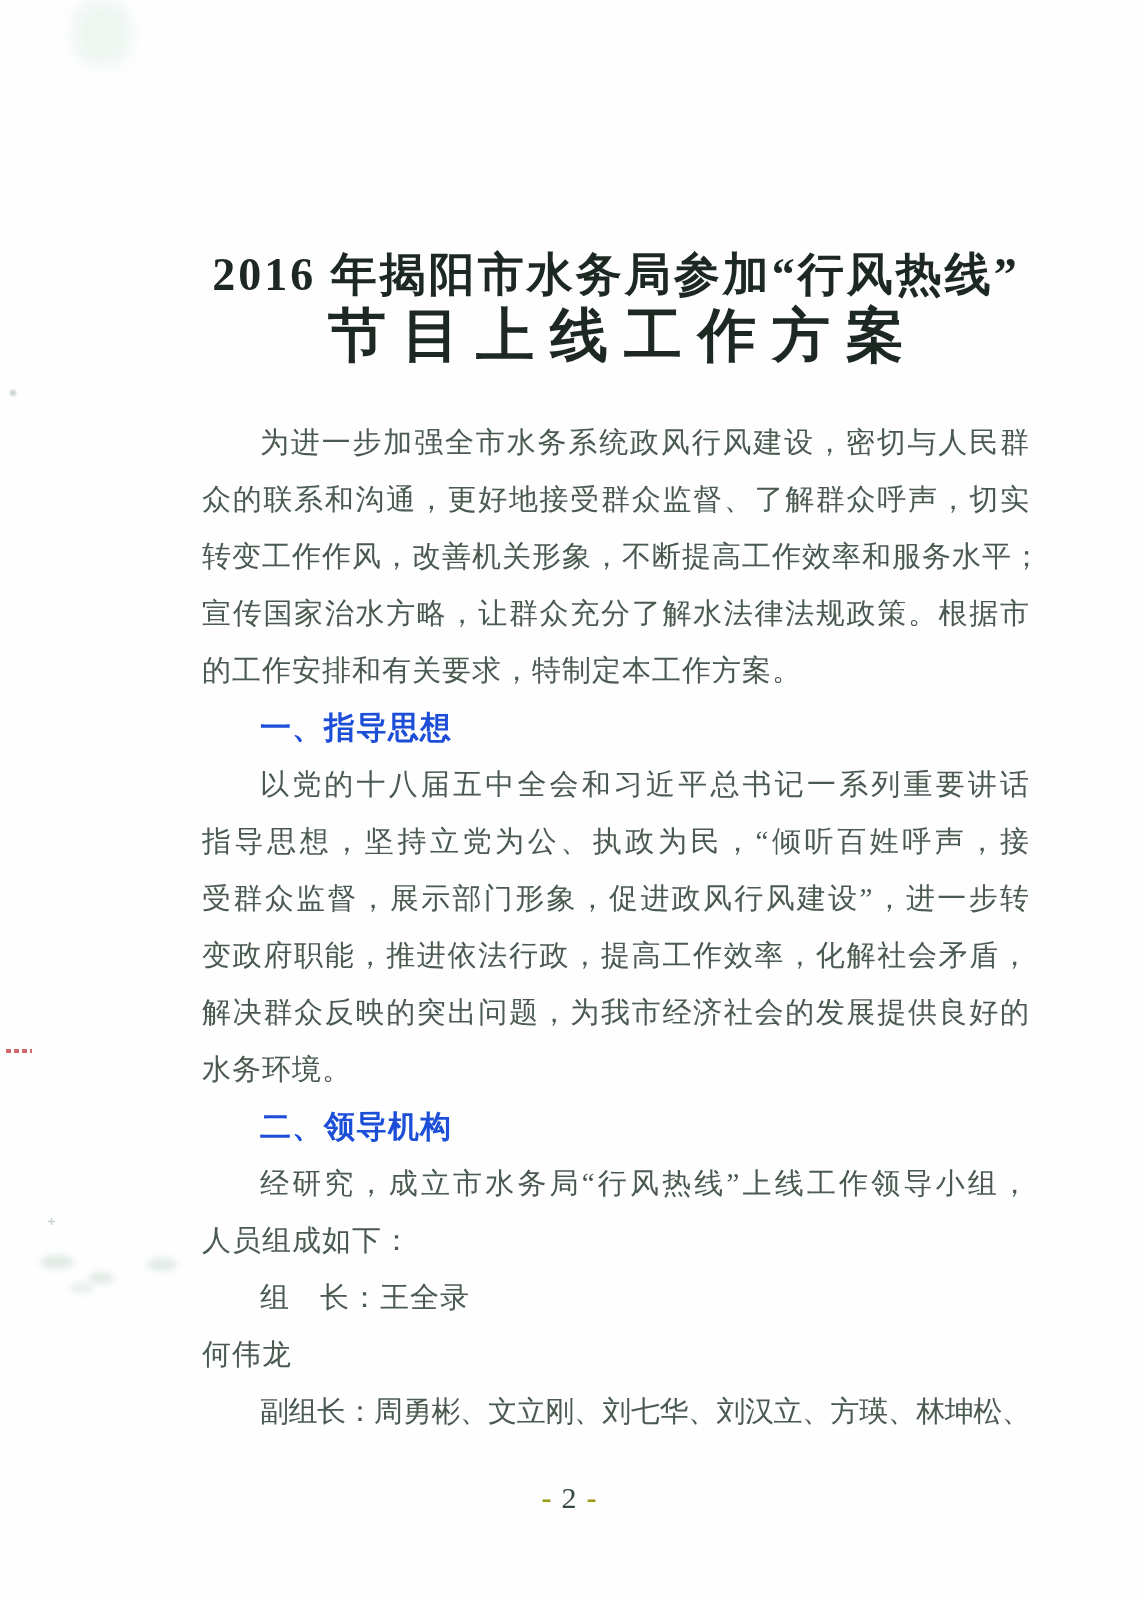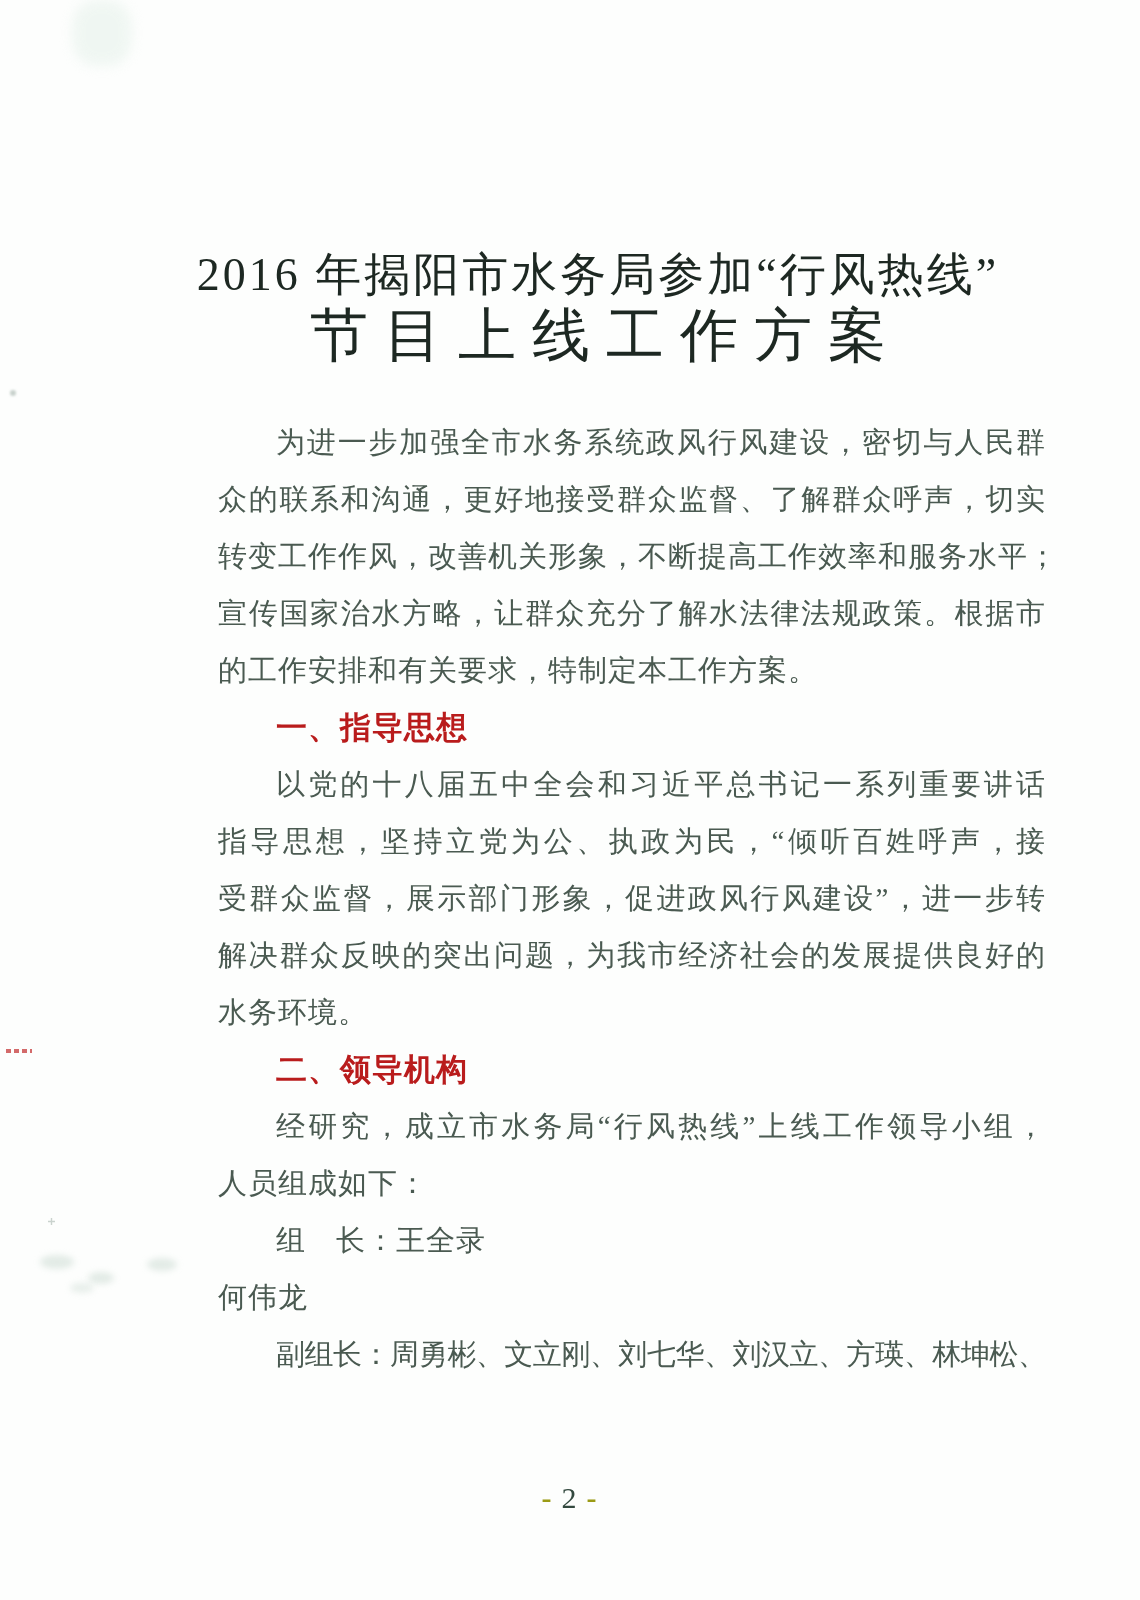--- a/index.html
+++ b/index.html
@@ -9,42 +9,42 @@
     font-family:"Liberation Serif","DejaVu Serif",serif;
     position:relative; overflow:hidden;
   }
   .page {
     position:absolute; inset:0;
     background:#fdfefd;
   }
 
   
   .title-block {
-    position:absolute; top:243px; left:184px; width:828px;
-    text-align:center; color:#1d2822; font-weight:normal;
+    position:absolute; top:243px; left:202px; width:828px;
+    text-align:center; color:#1d2822; font-weight:bold;
   }
   .title-line1 { font-size:46px; line-height:64px; letter-spacing:3px; }
   .title-line2 { font-size:58px; line-height:58px; letter-spacing:16px; padding-left:16px; }
 
   
   .body-col {
-    position:absolute; top:414px; left:218px; width:828px;
+    position:absolute; top:414px; left:202px; width:828px;
     color:#4a5a51;
   }
   .ln {
     height:57px; line-height:57px; font-size:29px;
     white-space:nowrap; overflow:visible;
     text-align:justify; text-align-last:justify;
     letter-spacing:1px;
   }
   .lft { text-align:left; text-align-last:left; }
   .ind { padding-left:58px; }
   .hd {
     font-family:"Liberation Sans","DejaVu Sans",sans-serif;
-    font-weight:bold; color:#b91c1c; font-size:31px;
+    font-weight:bold; color:#1d4ed8; font-size:31px;
     text-align:left; text-align-last:left;
   }
   .tight { letter-spacing:-0.8px; }
 
   
   .footer {
     position:absolute; top:1478px; left:0; width:1140px;
     text-align:center; font-size:30px; line-height:40px; letter-spacing:2px;
   }
   .footer .dash { color:#9b9b15; font-weight:bold; padding:0 8px; }
@@ -90,20 +90,21 @@
     <div class="ln ind">为进一步加强全市水务系统政风行风建设，密切与人民群</div>
     <div class="ln">众的联系和沟通，更好地接受群众监督、了解群众呼声，切实</div>
     <div class="ln">转变工作作风，改善机关形象，不断提高工作效率和服务水平；</div>
     <div class="ln">宣传国家治水方略，让群众充分了解水法律法规政策。根据市</div>
     <div class="ln lft">的工作安排和有关要求，特制定本工作方案。</div>
 
     <div class="ln hd ind">一、指导思想</div>
     <div class="ln ind">以党的十八届五中全会和习近平总书记一系列重要讲话</div>
     <div class="ln">指导思想，坚持立党为公、执政为民，“倾听百姓呼声，接</div>
     <div class="ln">受群众监督，展示部门形象，促进政风行风建设”，进一步转</div>
+    <div class="ln">变政府职能，推进依法行政，提高工作效率，化解社会矛盾，</div>
     <div class="ln">解决群众反映的突出问题，为我市经济社会的发展提供良好的</div>
     <div class="ln lft">水务环境。</div>
 
     <div class="ln hd ind">二、领导机构</div>
     <div class="ln ind">经研究，成立市水务局“行风热线”上线工作领导小组，</div>
     <div class="ln lft">人员组成如下：</div>
     <div class="ln lft ind">组　长：王全录</div>
     <div class="ln lft">何伟龙</div>
     <div class="ln ind tight">副组长：周勇彬、文立刚、刘七华、刘汉立、方瑛、林坤松、</div>
   </div>

